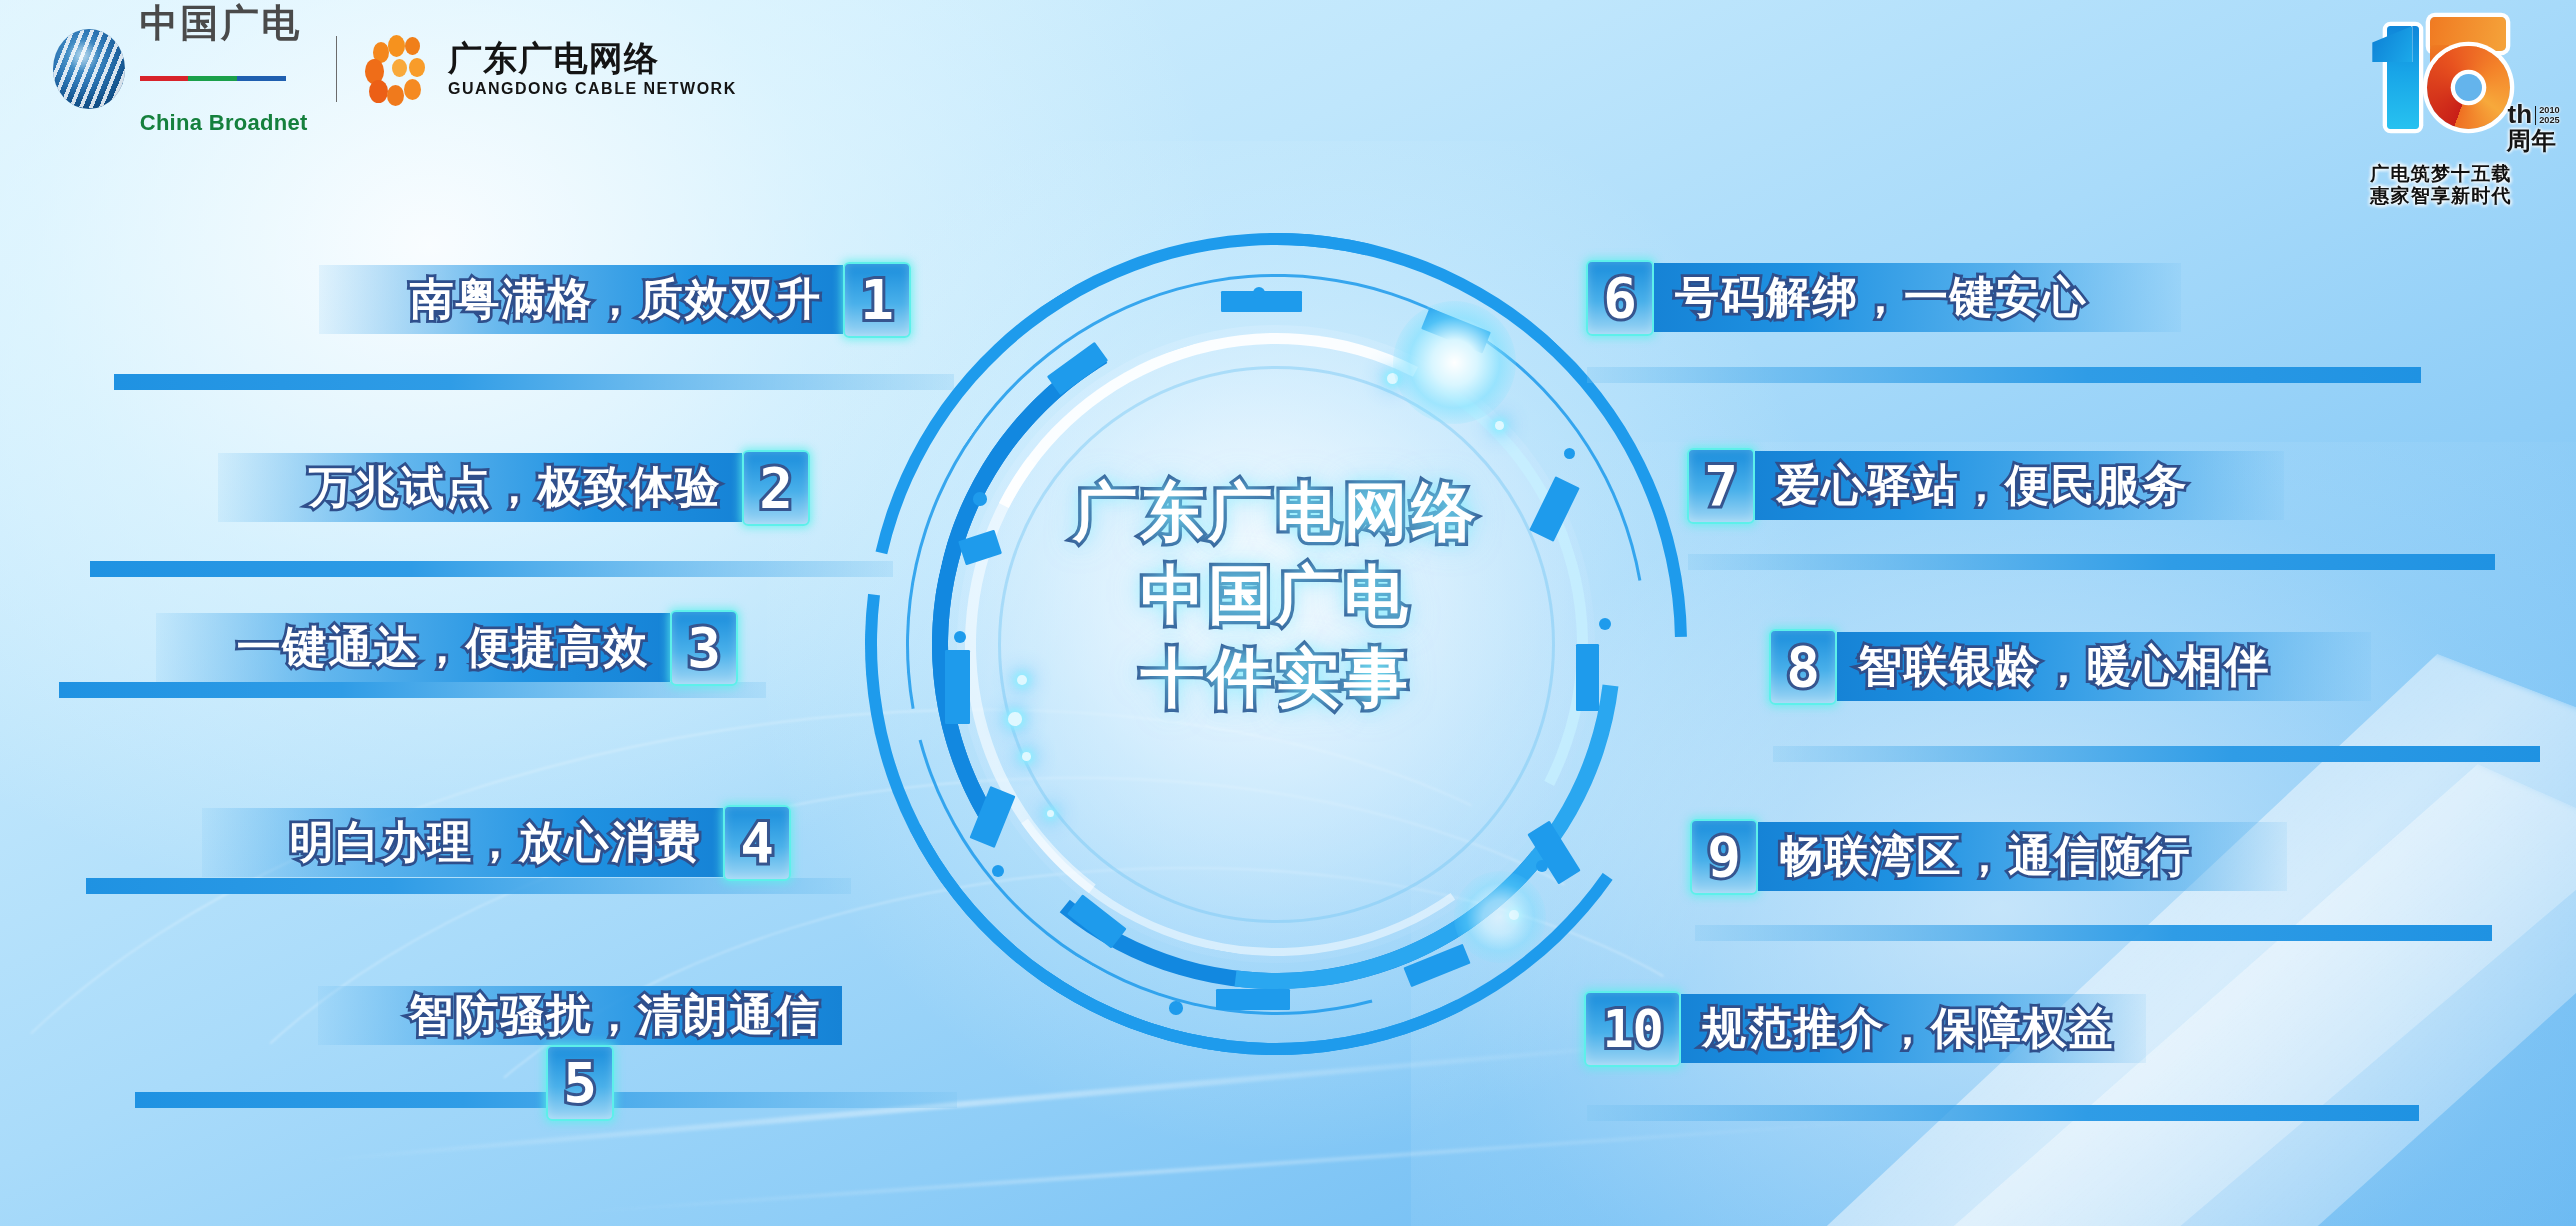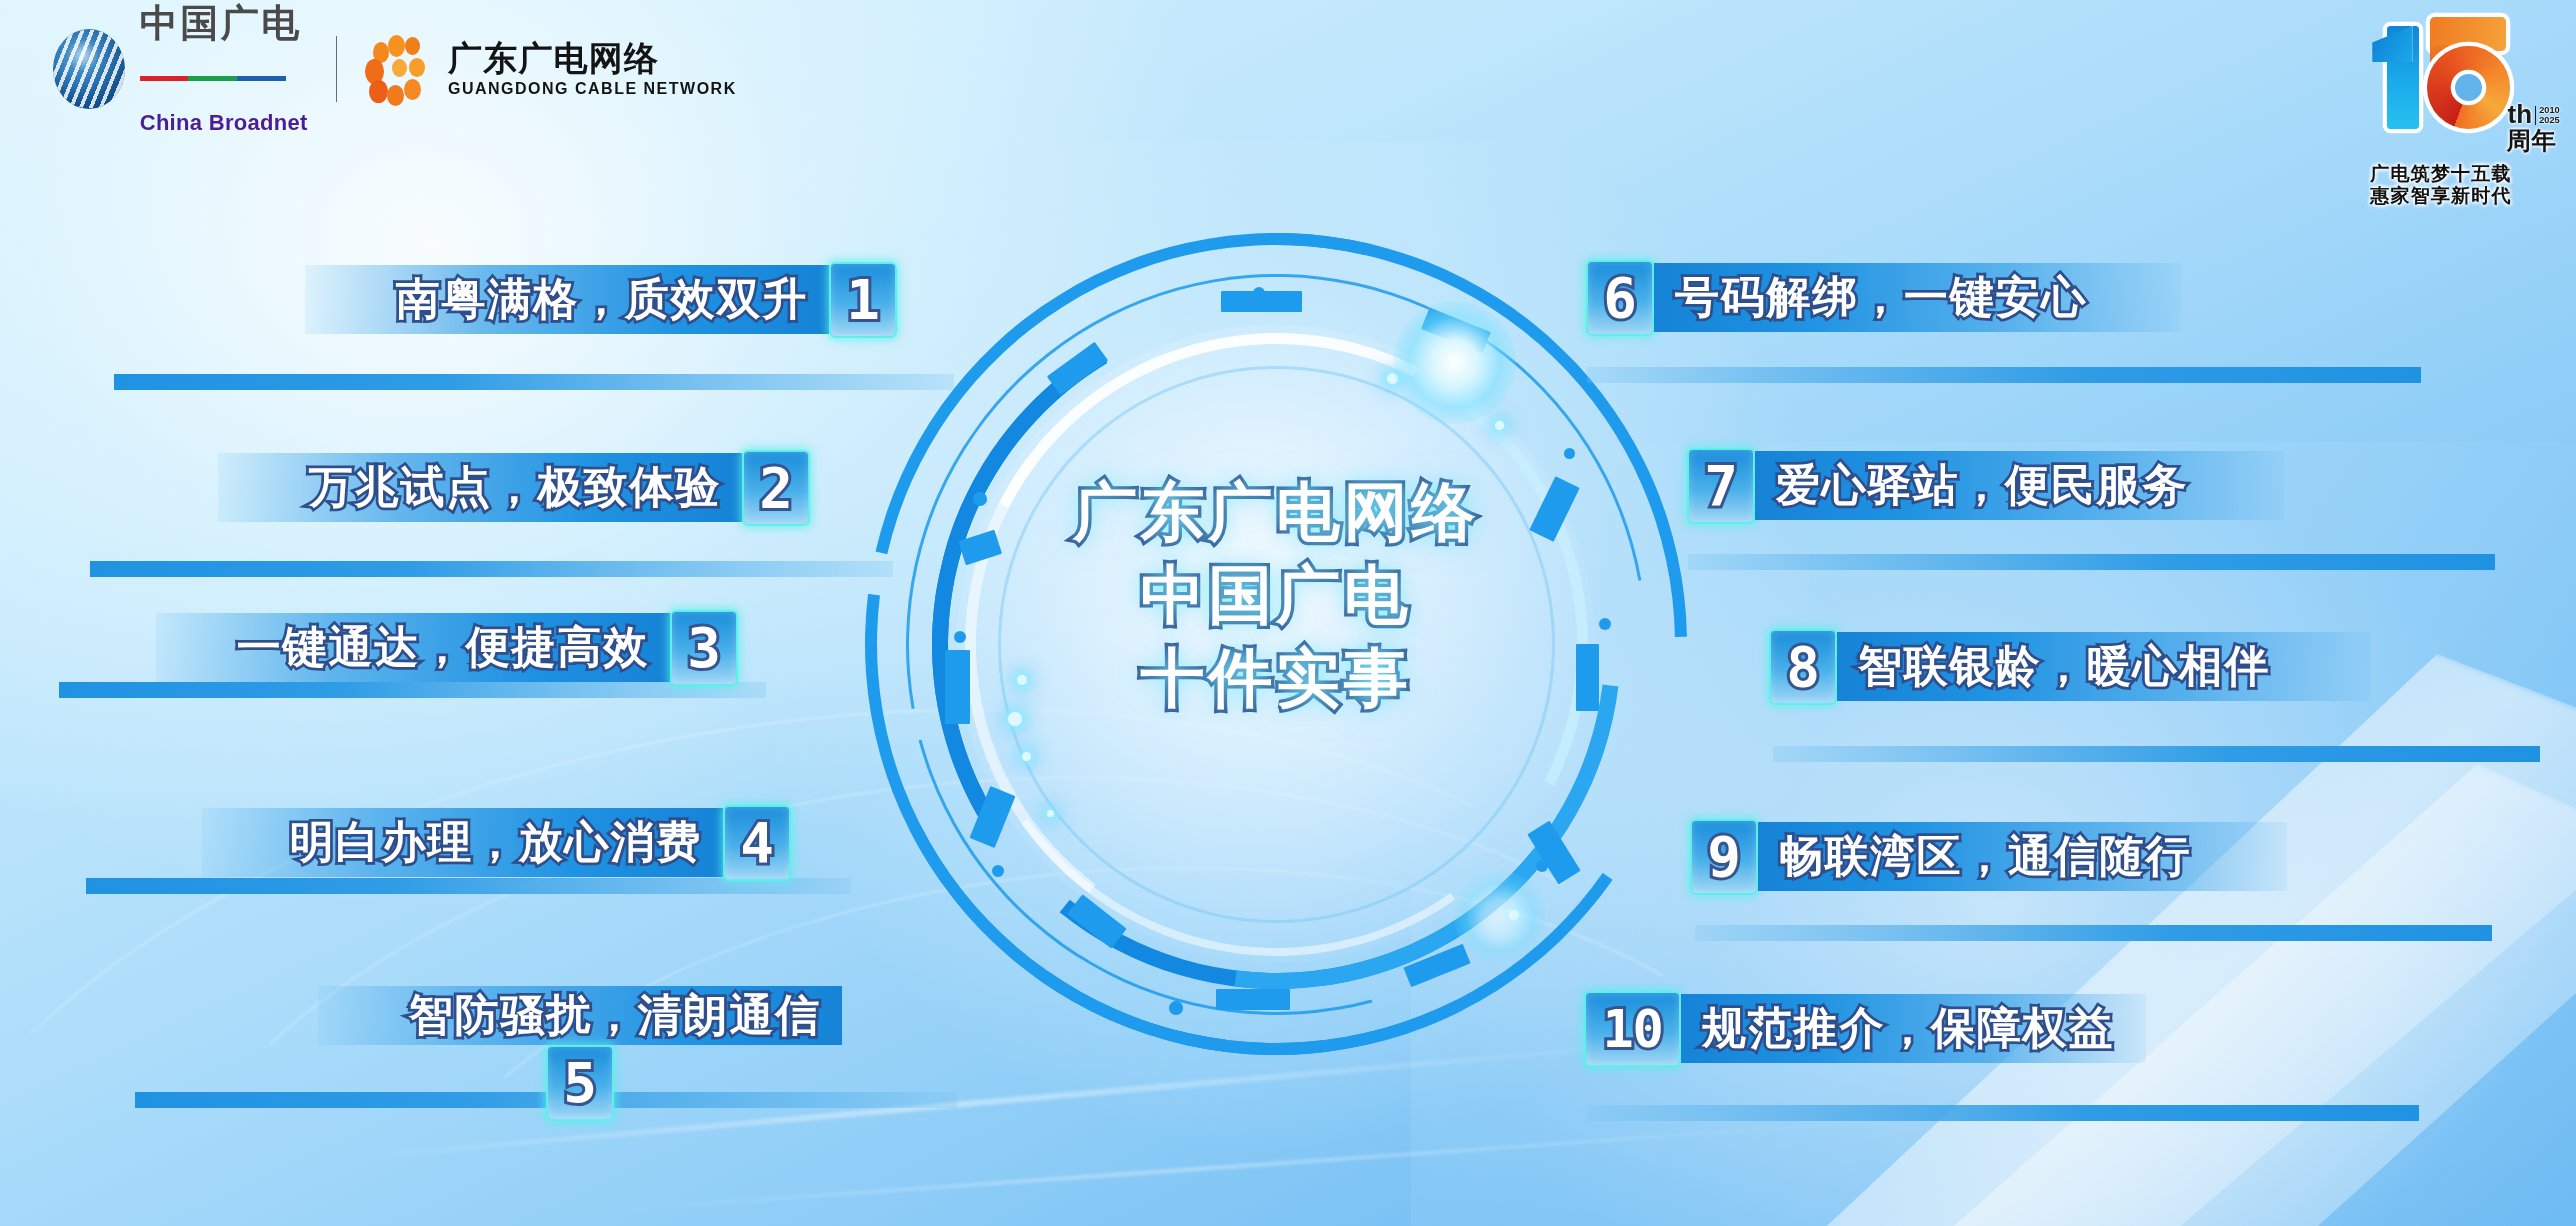--- a/index.html
+++ b/index.html
@@ -43,21 +43,21 @@
      -webkit-mask-image:radial-gradient(circle at 50% 50%,#000 66%,transparent 67%);
      mask-image:radial-gradient(circle at 50% 50%,#000 66%,transparent 67%);
      transform:rotate(-6deg);opacity:.9;}
   .cbn-mark .shine{position:absolute;left:20%;top:14%;width:44%;height:38%;border-radius:50%;
      background:radial-gradient(circle,rgba(255,255,255,.55),rgba(255,255,255,0) 70%);}
   .cbn-text{margin-left:14.7px;display:flex;flex-direction:column;gap:28px;}
   .cbn-cn{font-size:38px;font-weight:bold;color:#4a4a4a;letter-spacing:2.5px;line-height:1;
      font-family:"DejaVu Sans","Liberation Sans",sans-serif;}
   .cbn-rule{display:flex;height:4.3px;width:146px;margin:6.7px 0 3.7px 0;}
   .cbn-rule i{flex:1;display:block;}
-  .cbn-en{font-size:22px;font-weight:bold;color:#4c1d95;letter-spacing:0.3px;line-height:1;}
+  .cbn-en{font-size:22px;font-weight:bold;color:#15803d;letter-spacing:0.3px;line-height:1;}
   .divider{width:1.8px;height:66px;background:#6b6b6b;margin:0 28px;}
   .gdn-mark{position:relative;width:69px;height:69px;}
   .gdn-dot{position:absolute;border-radius:50%;}
   .gdn-text{margin-left:13.5px;display:flex;flex-direction:column;}
   .gdn-cn{font-size:34px;font-weight:bold;color:#141414;letter-spacing:1.2px;line-height:1;
      font-family:"DejaVu Sans","Liberation Sans",sans-serif;}
   .gdn-en{font-size:16px;font-weight:bold;color:#141414;letter-spacing:1.5px;margin-top:6.1px;line-height:1;}
 
   
   .anniv{position:absolute;right:43px;top:11px;width:184px;height:202px;
@@ -275,21 +275,21 @@
     <div class="bigglow" style="left:601px;top:650px;width:92px;height:92px;opacity:.6;"></div>
 
     <div class="center-text">
       <div>广东广电网络</div>
       <div>中国广电</div>
       <div>十件实事</div>
     </div>
   </div>
 
   <div class="underbar" style="left:114px;top:374px;width:840px;"></div>
-  <div class="item" style="left:305px;top:265px;">
+  <div class="item" style="left:319px;top:265px;">
     <div class="bar left" style="width:524px;">
       <div class="label">南粤满格，质效双升</div>
     </div>
     <div class="badge">
       <span>1</span>
     </div>
   </div>
 
   <div class="underbar" style="left:90px;top:561px;width:803px;"></div>
   <div class="item" style="left:218px;top:453px;">

